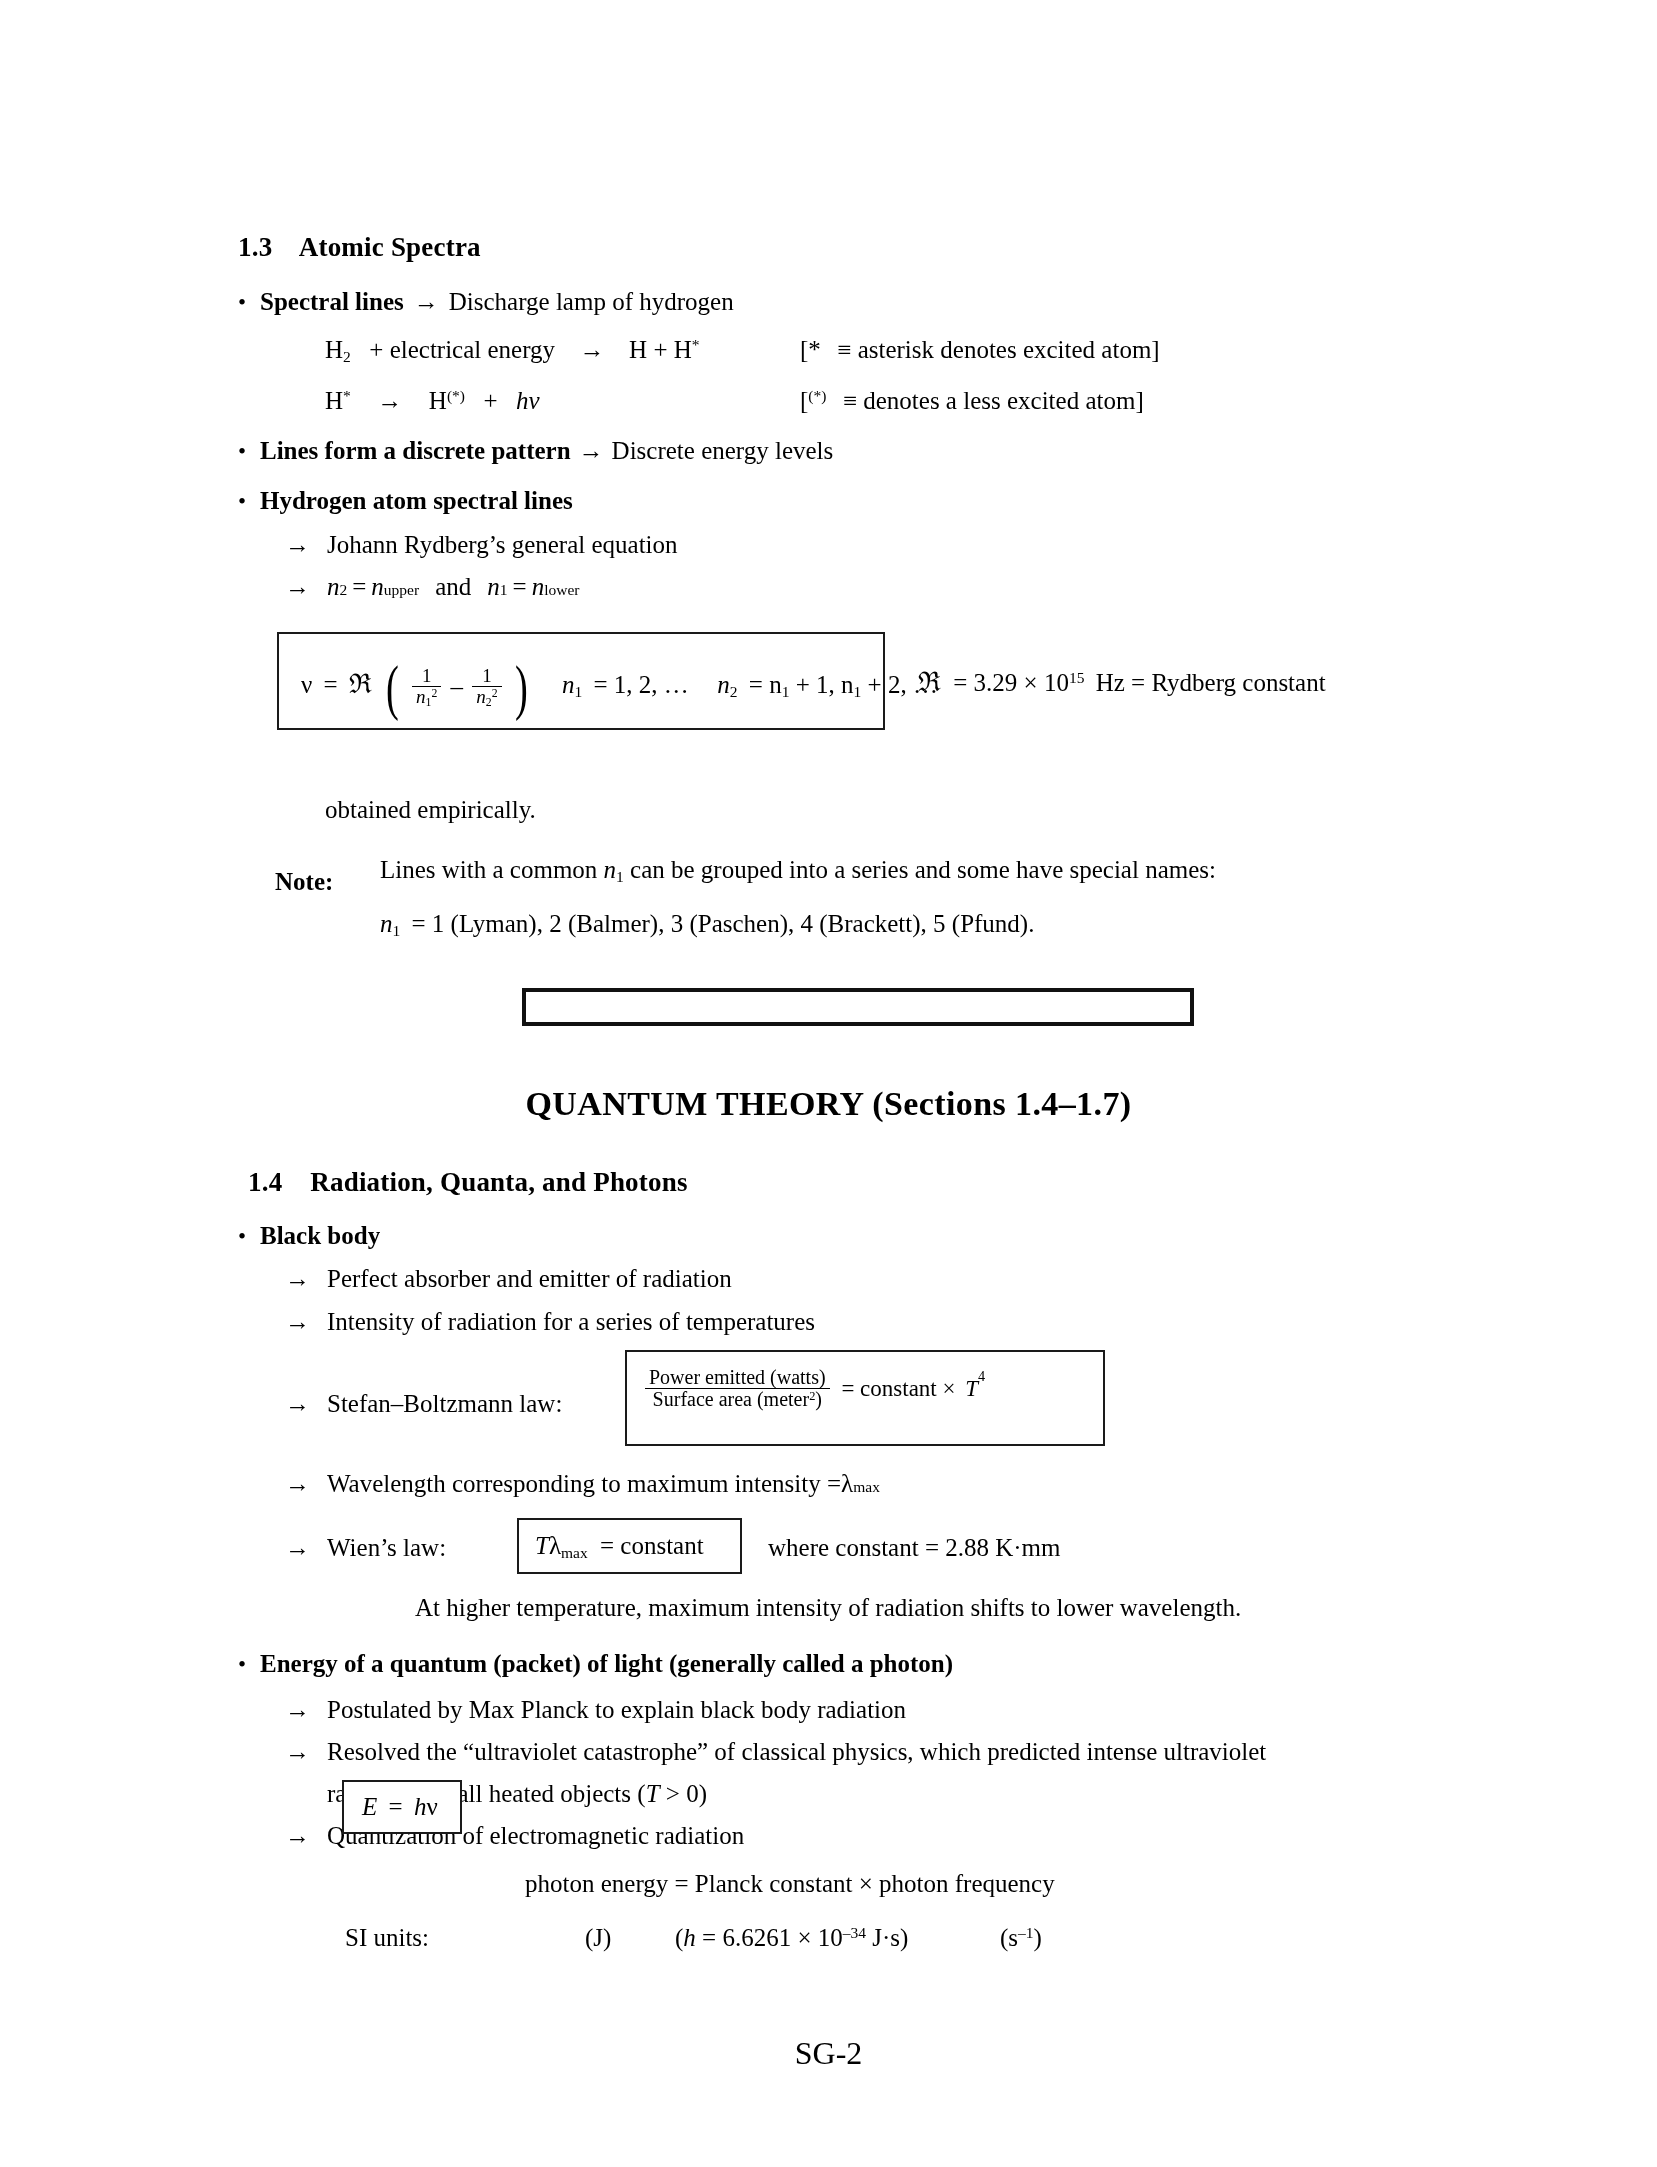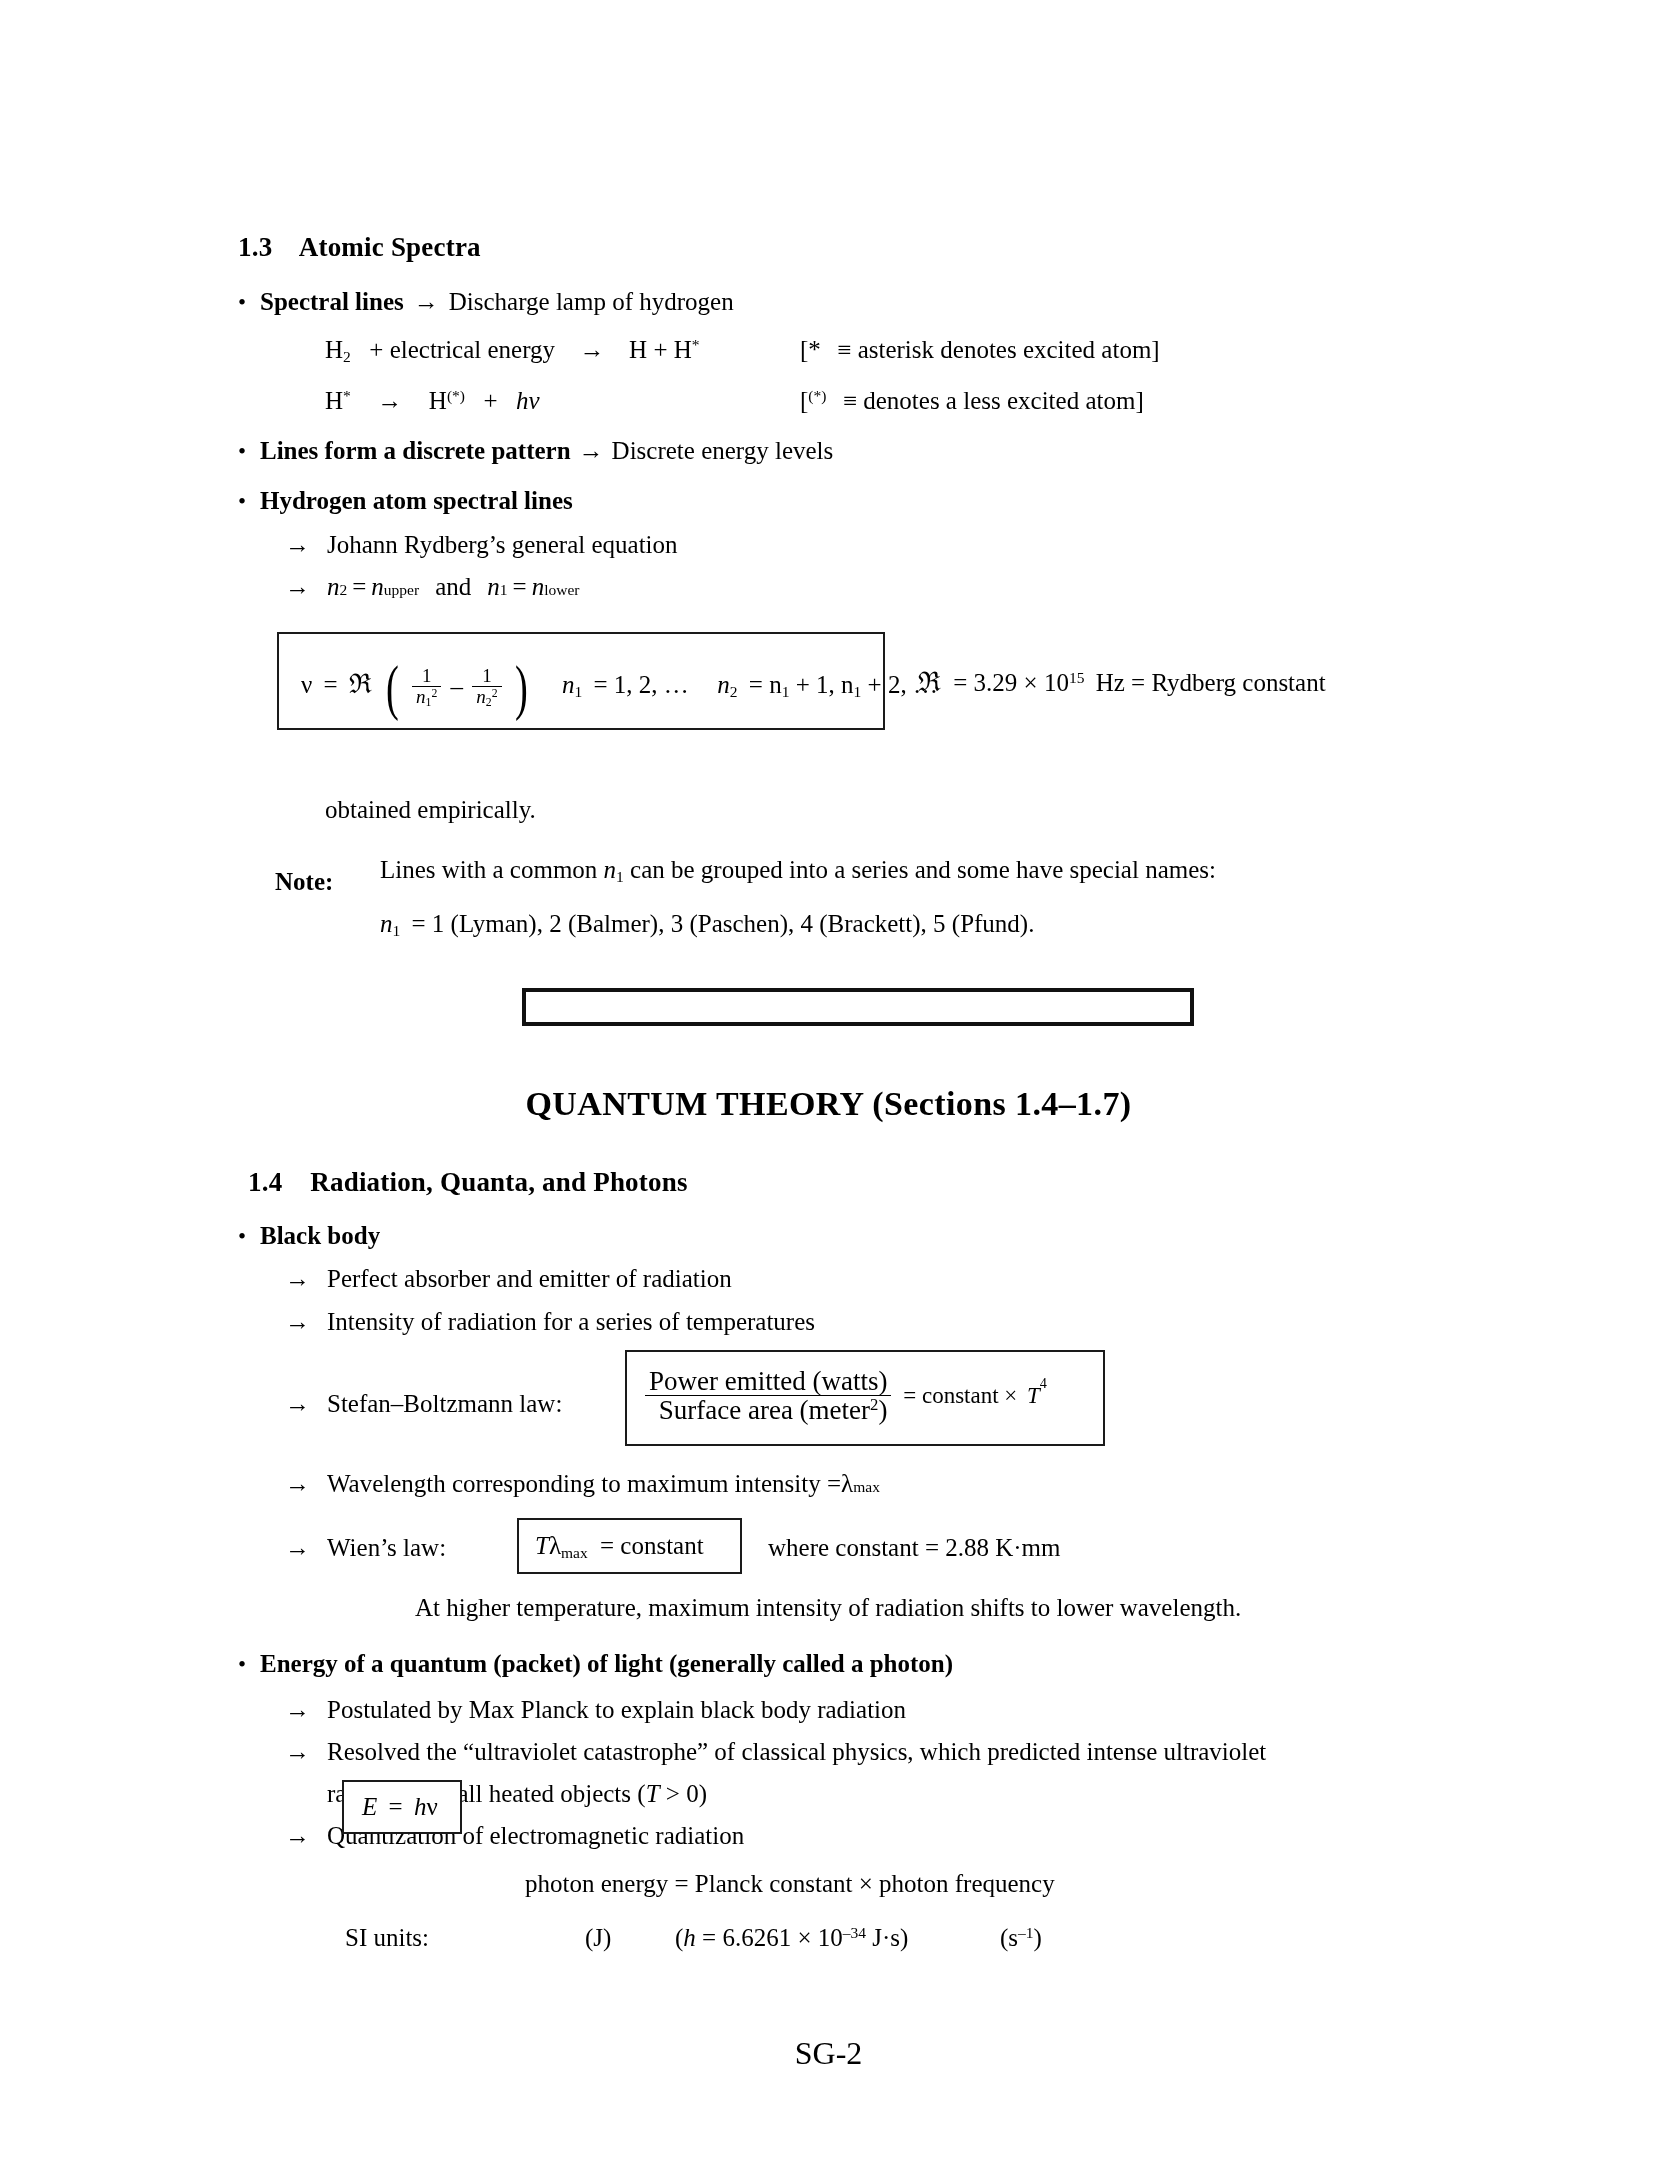--- a/index.html
+++ b/index.html
@@ -271,21 +271,21 @@
     <span>Intensity of radiation for a series of temperatures</span>
   </div>
 
   <div class="arrow-row" style="left:285px; top:1390px;">
     <span class="arrow-glyph">→</span>
     <span>Stefan–Boltzmann law:</span>
   </div>
 
   <div class="box" style="left:625px; top:1350px; width:480px; height:96px;">
     <div style="position:absolute; left:18px; top:15px; font-size:23px; white-space:nowrap;">
-      <span class="frac" style="font-size:27px; vertical-align:middle;text-align:right;">
+      <span class="frac" style="font-size:20px; vertical-align:middle;">
         <span class="num">Power emitted (watts)</span>
         <span class="den"><span>Surface area (meter</span><sup>2</sup><span>)</span></span>
       </span>
       <span style="vertical-align:middle; padding-left:6px;">= constant ×</span>
       <span class="ital" style="vertical-align:middle; padding-left:4px;">T</span><sup style="vertical-align:0.9em;">4</sup>
     </div>
   </div>
 
   <div class="arrow-row" style="left:285px; top:1470px;">
     <span class="arrow-glyph">→</span>

